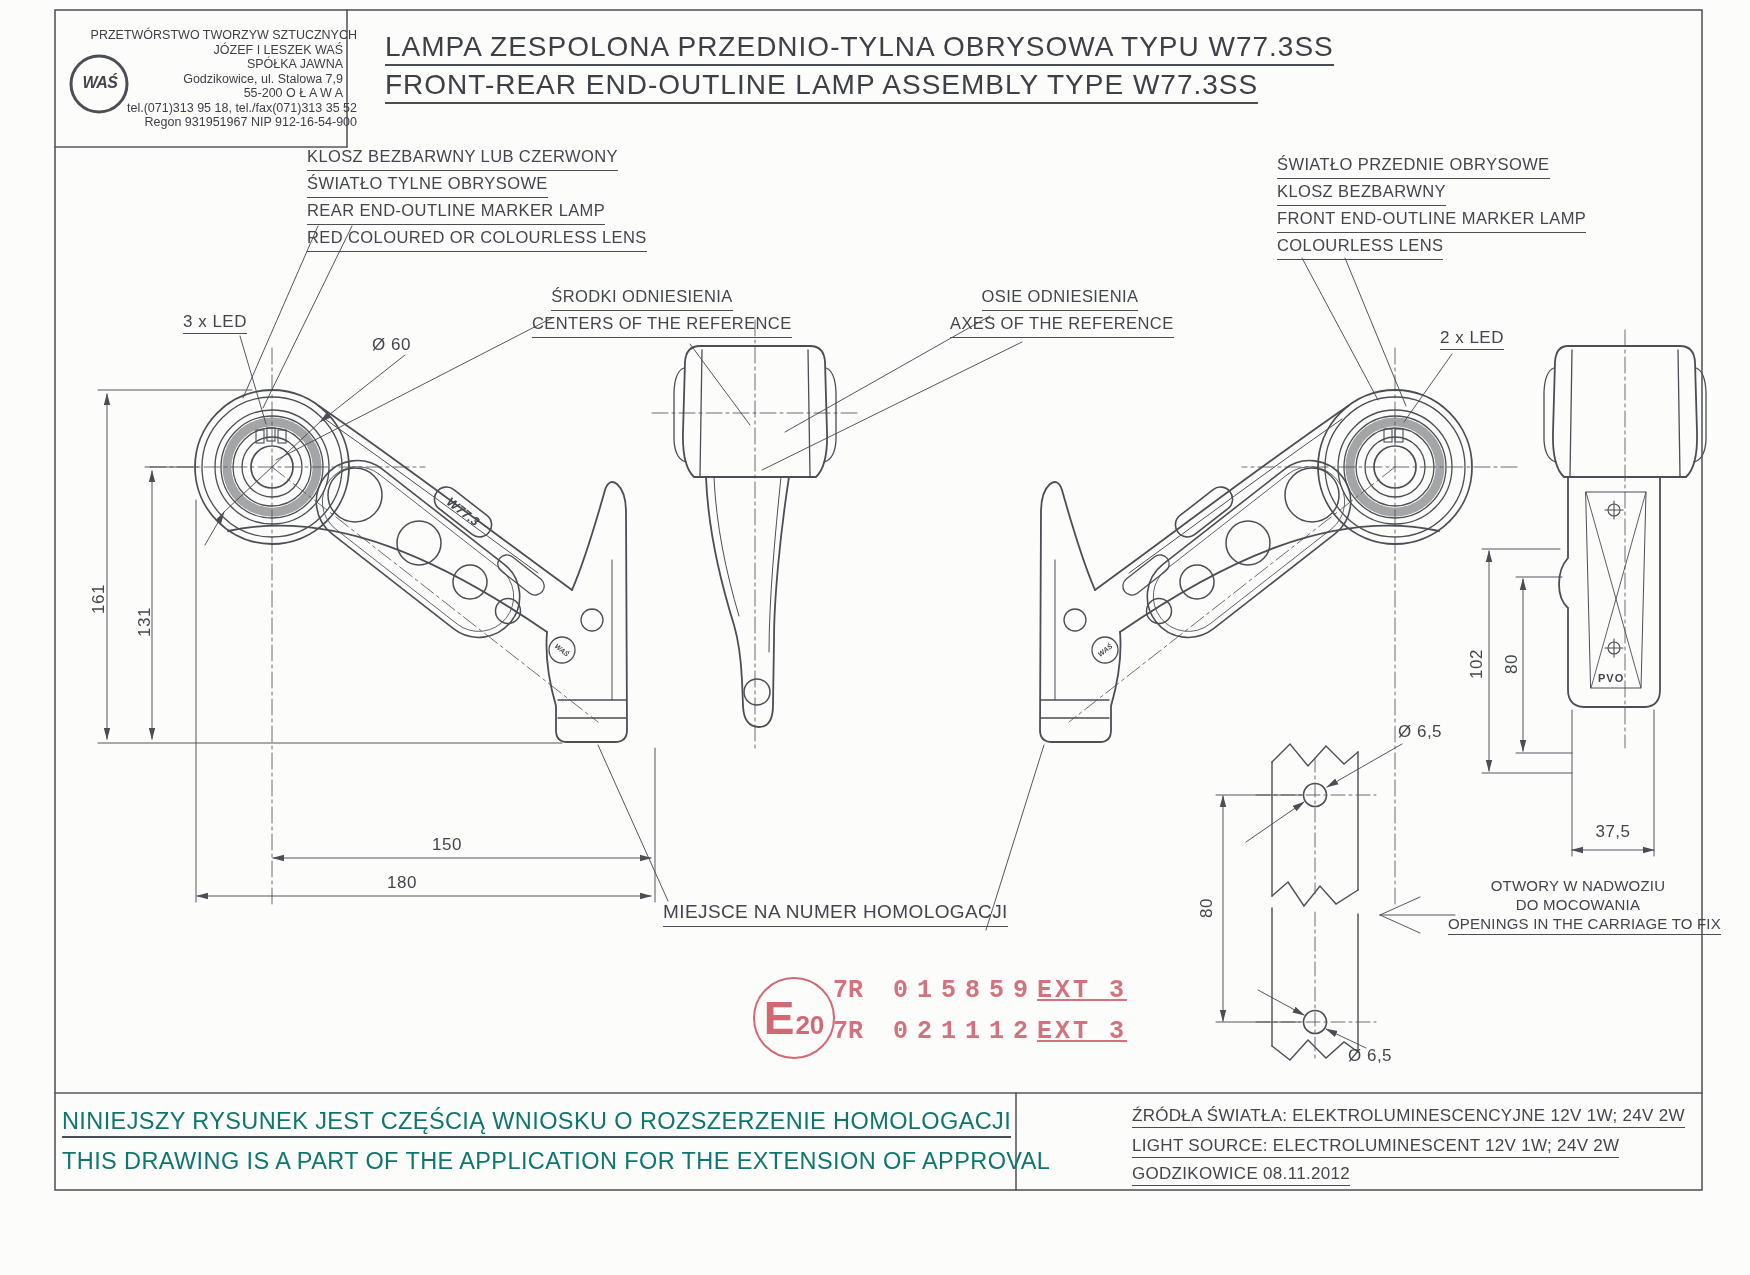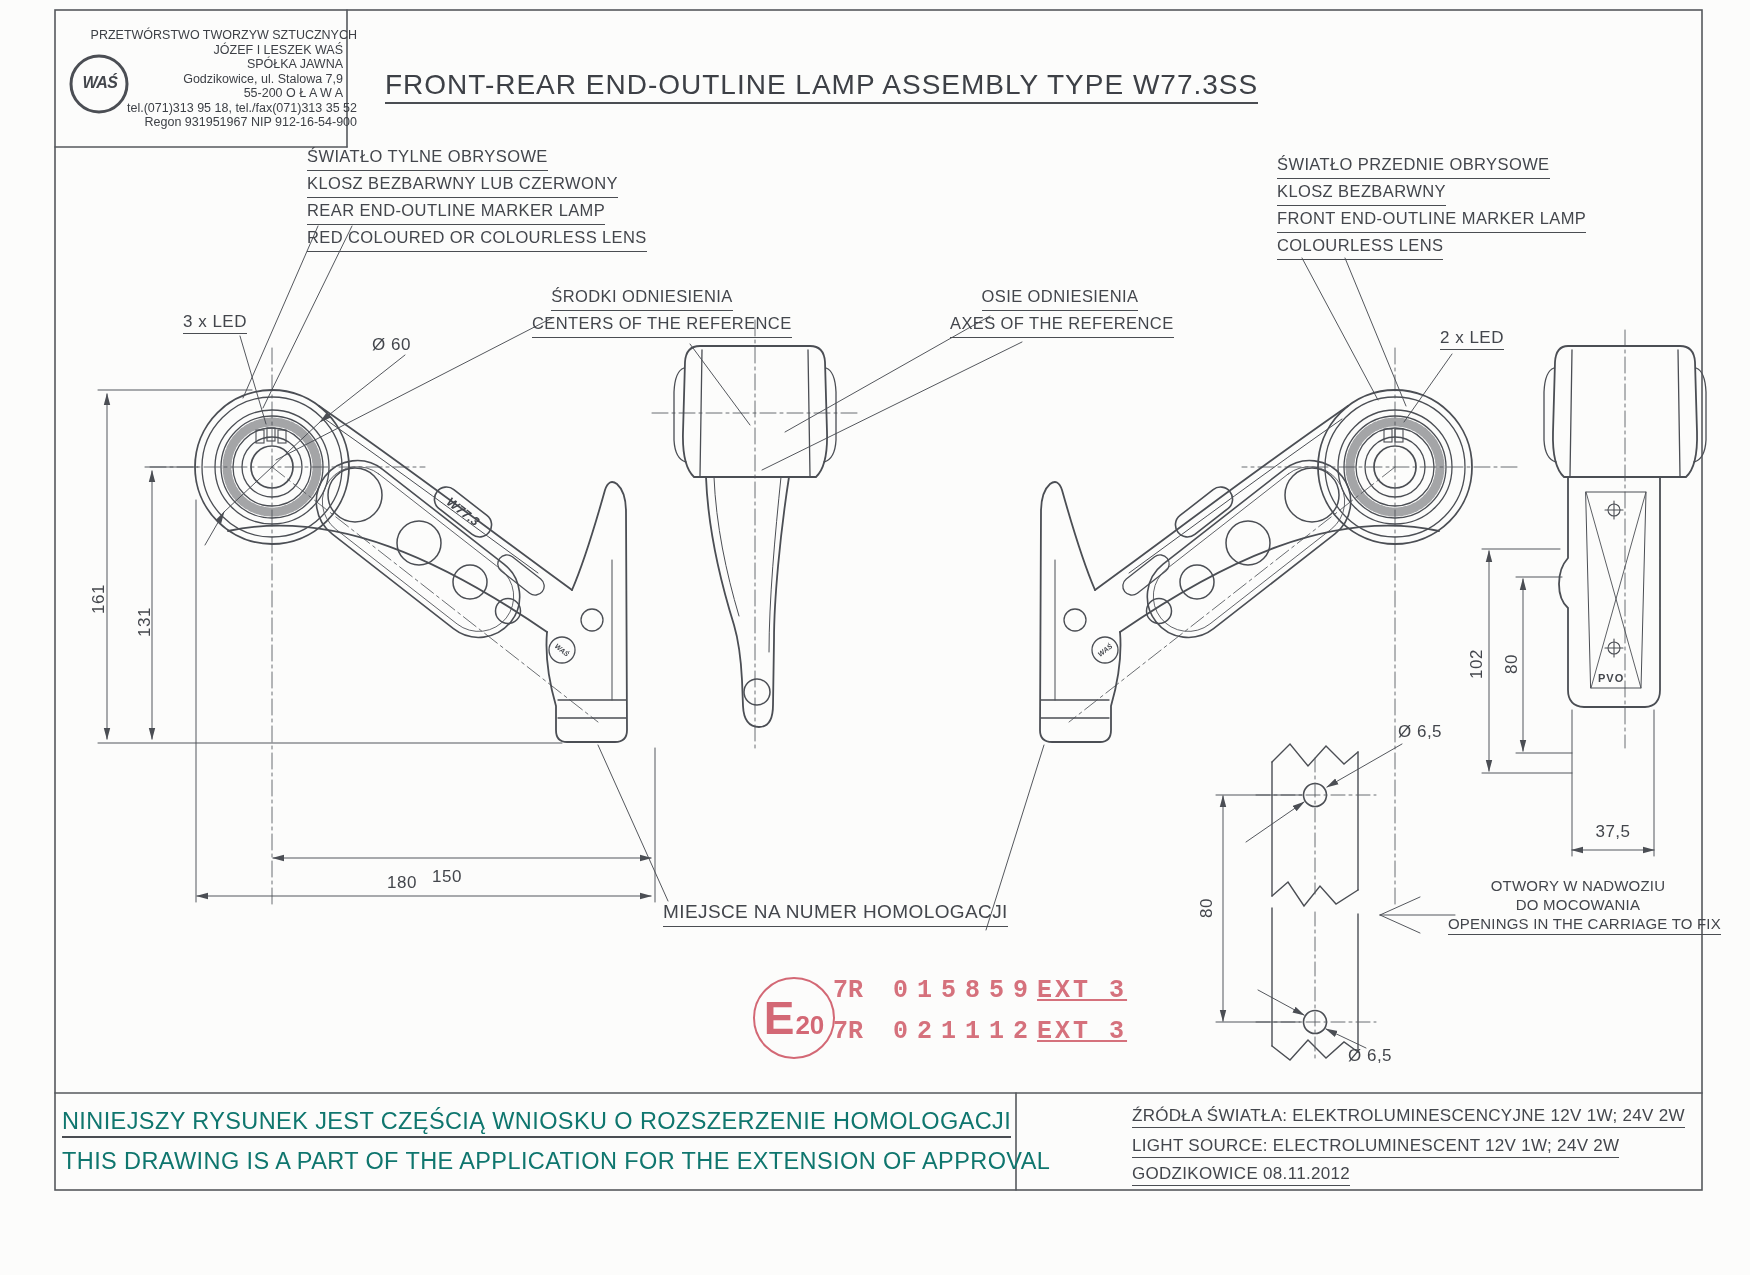--- a/index.html
+++ b/index.html
@@ -230,27 +230,30 @@
 <div class="abs company" style="left:95px;top:28px;width:248px;">
   <div style="margin-left:-38px;width:300px;">PRZETWÓRSTWO TWORZYW SZTUCZNYCH</div>
   <div>JÓZEF I LESZEK WAŚ</div>
   <div>SPÓŁKA JAWNA</div>
   <div>Godzikowice, ul. Stalowa 7,9</div>
   <div>55-200  O Ł A W A</div>
   <div style="margin-left:-38px;width:300px;">tel.(071)313 95 18, tel./fax(071)313 35 52</div>
   <div style="margin-left:-38px;width:300px;">Regon 931951967 NIP 912-16-54-900</div>
 </div>
 
+<div class="abs title-line" style="left:385px;top:31px;">
+  <span class="u" style="border-bottom-width:2px;">LAMPA ZESPOLONA PRZEDNIO-TYLNA OBRYSOWA TYPU W77.3SS</span>
+</div>
 <div class="abs title-line" style="left:385px;top:69px;">
   <span class="u" style="border-bottom-width:2px;">FRONT-REAR END-OUTLINE LAMP ASSEMBLY TYPE W77.3SS</span>
 </div>
 
 <div class="abs callout" style="left:307px;top:144px;">
+  <div><span class="u">KLOSZ BEZBARWNY LUB CZERWONY</span></div>
   <div><span class="u">ŚWIATŁO TYLNE OBRYSOWE</span></div>
-  <div><span class="u">KLOSZ BEZBARWNY LUB CZERWONY</span></div>
   <div><span class="u">REAR END-OUTLINE MARKER LAMP</span></div>
   <div><span class="u">RED COLOURED OR COLOURLESS LENS</span></div>
 </div>
 <div class="abs callout" style="left:1277px;top:152px;">
   <div><span class="u">ŚWIATŁO PRZEDNIE OBRYSOWE</span></div>
   <div><span class="u">KLOSZ BEZBARWNY</span></div>
   <div><span class="u">FRONT END-OUTLINE MARKER LAMP</span></div>
   <div><span class="u">COLOURLESS LENS</span></div>
 </div>
 <div class="abs callout" style="left:532px;top:284px;width:220px;text-align:center;">
@@ -271,21 +274,21 @@
   <div style="font-size:19px;line-height:27px;"><span class="u">MIEJSCE NA NUMER HOMOLOGACJI</span></div>
 </div>
 <div class="abs small-call" style="left:1448px;top:876px;width:260px;">
   <div>OTWORY W NADWOZIU</div>
   <div>DO MOCOWANIA</div>
   <div><span class="u">OPENINGS IN THE CARRIAGE TO FIX</span></div>
 </div>
 
 <div class="abs dim vdim" style="left:99px;top:599px;">161</div>
 <div class="abs dim vdim" style="left:145px;top:622px;">131</div>
-<div class="abs dim cdim" style="left:447px;top:845px;margin-top:32px;">150</div>
+<div class="abs dim cdim" style="left:447px;top:845px;">150</div>
 <div class="abs dim cdim" style="left:402px;top:883px;">180</div>
 <div class="abs dim" style="left:372px;top:335px;">Ø 60</div>
 <div class="abs dim vdim" style="left:1477px;top:664px;">102</div>
 <div class="abs dim vdim" style="left:1512px;top:664px;">80</div>
 <div class="abs dim cdim" style="left:1613px;top:832px;">37,5</div>
 <div class="abs dim vdim" style="left:1207px;top:908px;">80</div>
 <div class="abs dim" style="left:1398px;top:722px;">Ø 6,5</div>
 <div class="abs dim" style="left:1348px;top:1046px;">Ø 6,5</div>
 
 <div class="abs badge-txt" style="left:463px;top:512px;transform:translate(-50%,-50%) rotate(38deg);">W77.3</div>

